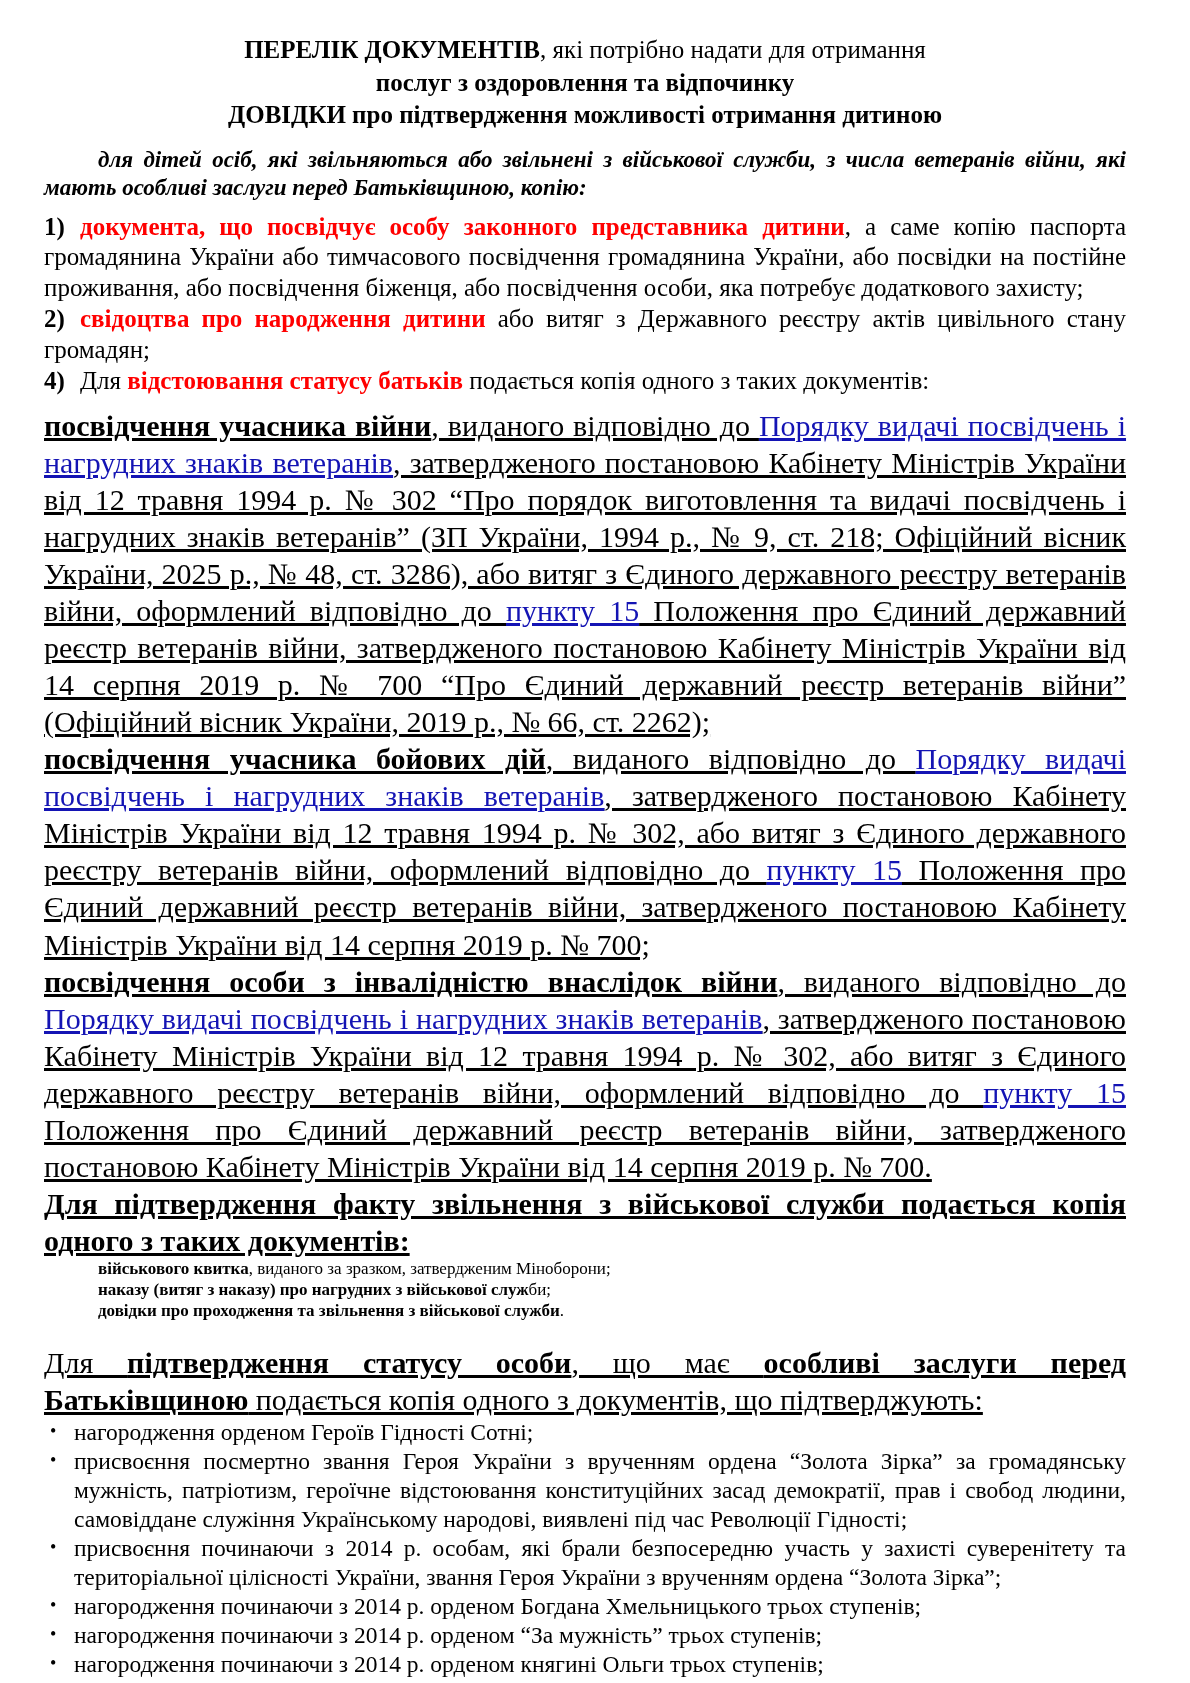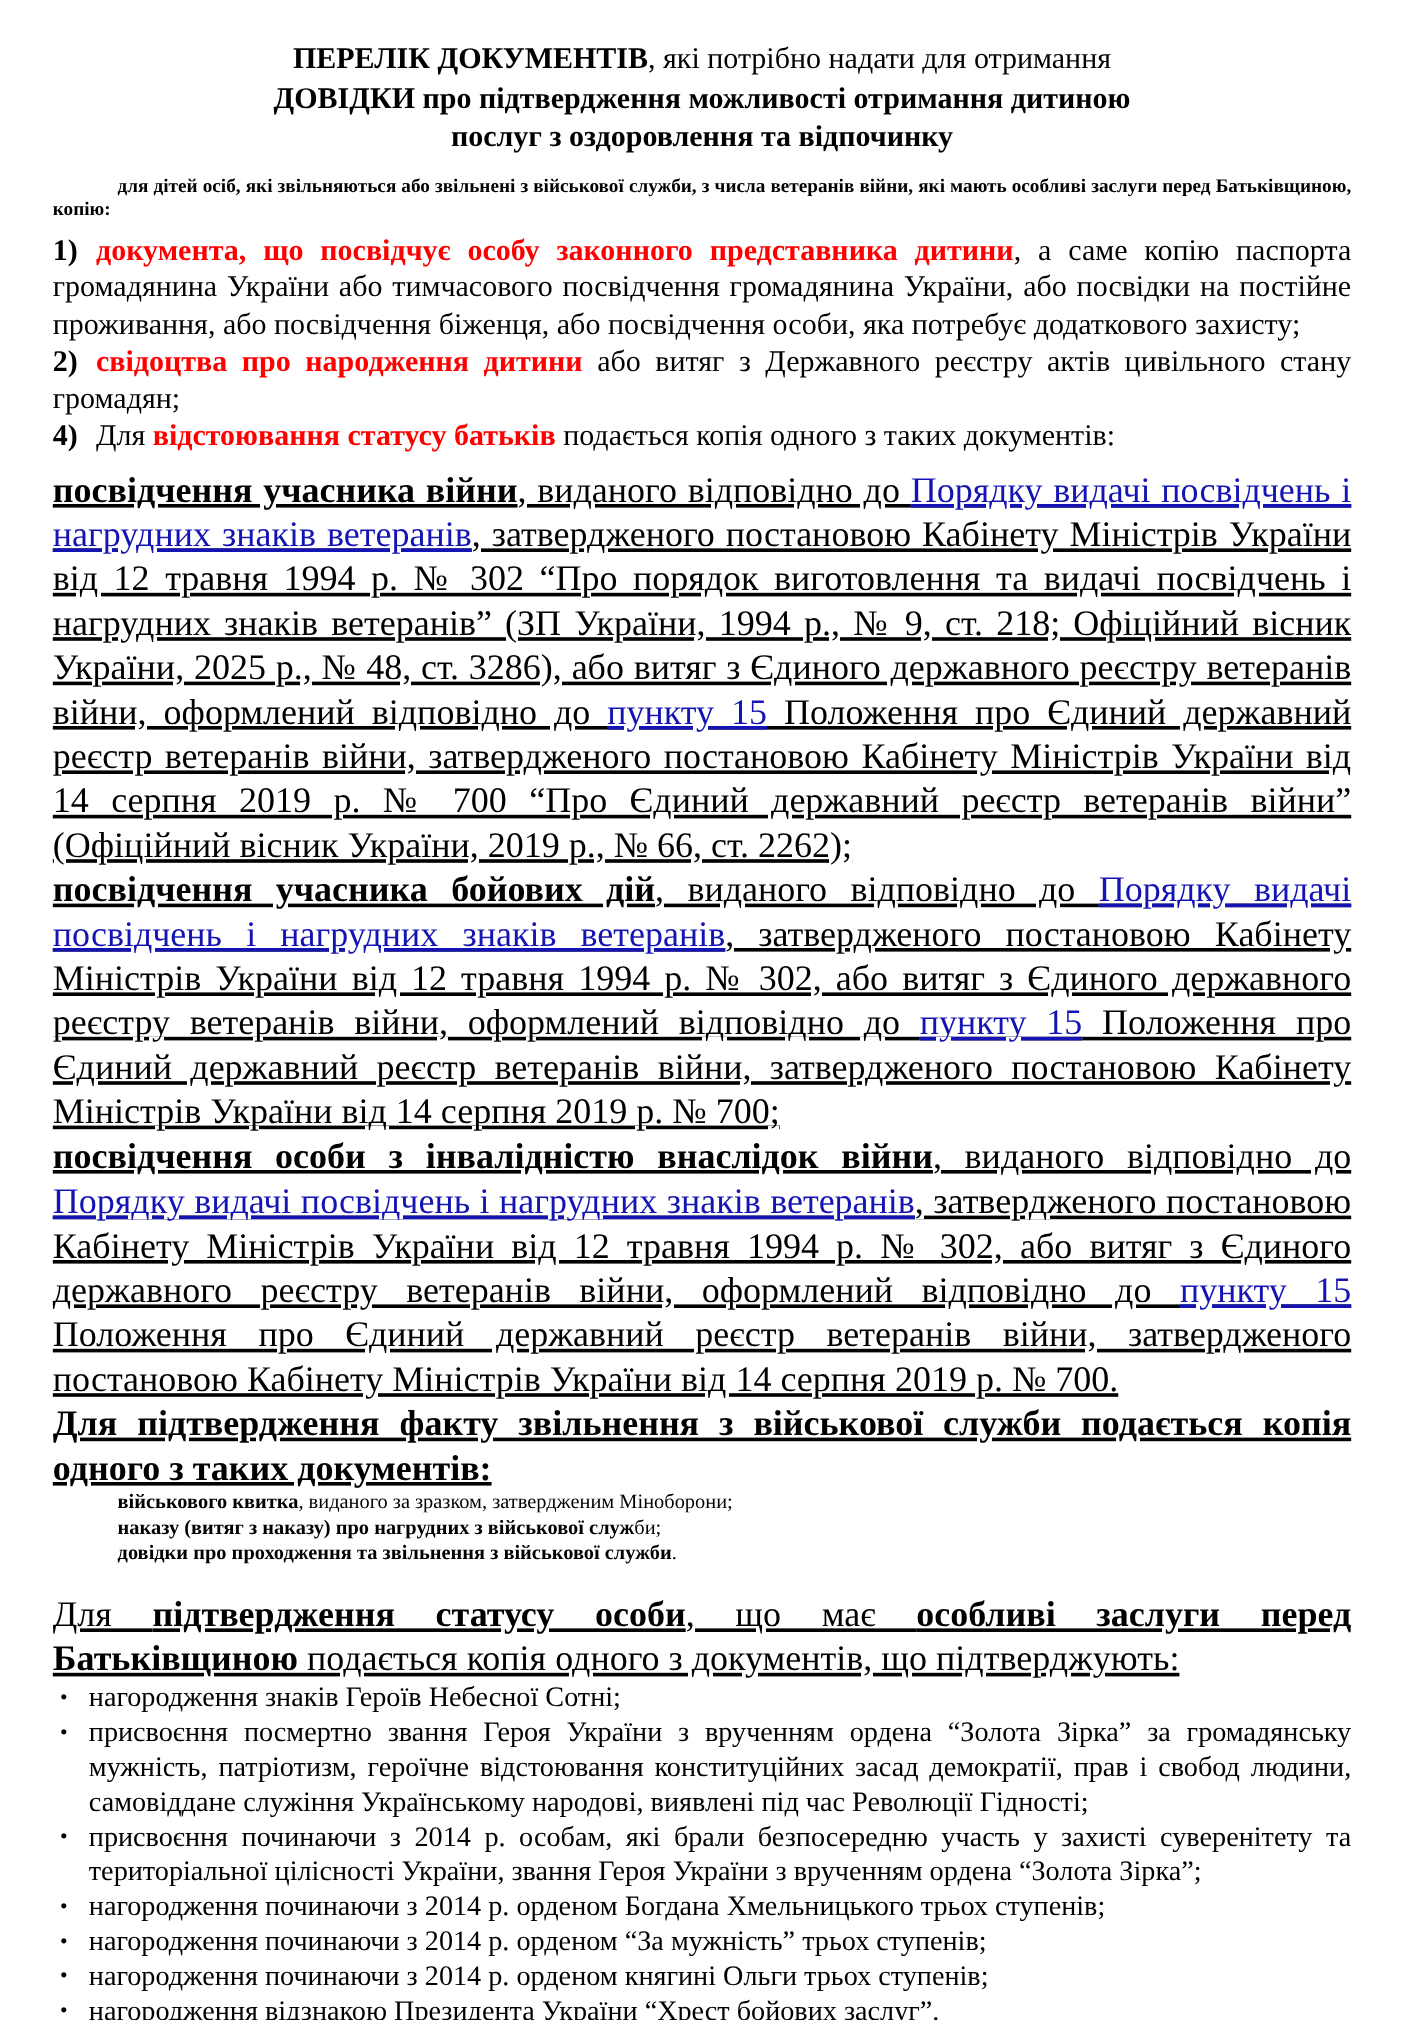--- a/index.html
+++ b/index.html
@@ -29,22 +29,23 @@
   }
   .title-line {
     display: block;
     text-align: center;
   }
   .b { font-weight: bold; }
   .red { color: #FF0000; }
 
   .intro {
     font-family: "Liberation Serif", "DejaVu Serif", serif;
+    font-style: italic;
     font-weight: bold;
-    font-size: 16px;
+    font-size: 23px;
     line-height: 1.22;
     text-align: justify;
     text-indent: 54px;
     margin: 14px 0 10px 0;
   }
 
   p.body-text {
     font-size: 30px;
     line-height: 1.235;
     text-align: justify;
@@ -117,22 +118,22 @@
     margin: 0;
   }
 </style>
 </head>
 <body>
 
 <div class="page">
 
   <div class="title-block">
     <span class="title-line"><span class="b">ПЕРЕЛІК ДОКУМЕНТІВ</span><span>, які потрібно надати для отримання</span></span>
+    <span class="title-line b">послуг з оздоровлення та відпочинку</span>
     <span class="title-line b"><span>ДОВІДКИ</span><span> про підтвердження можливості отримання дитиною</span></span>
-    <span class="title-line b">послуг з оздоровлення та відпочинку</span>
   </div>
 
   <p class="intro">для дітей осіб, які звільняються або звільнені з військової служби, з числа ветеранів війни, які мають особливі заслуги перед Батьківщиною, копію:</p>
 
   <p class="numbered"><span class="num b">1)</span><span class="b red">документа, що посвідчує особу законного представника дитини</span><span>, а саме копію паспорта громадянина України або тимчасового посвідчення громадянина України, або посвідки на постійне проживання, або посвідчення біженця, або посвідчення особи, яка потребує додаткового захисту;</span></p>
 
   <p class="numbered"><span class="num b">2)</span><span class="b red">свідоцтва про народження дитини</span><span> або витяг з Державного реєстру актів цивільного стану громадян;</span></p>
 
 
   <p class="numbered"><span class="num b">4)</span><span>Для </span><span class="b red">відстоювання статусу батьків</span><span> подається копія одного з таких документів:</span></p>
@@ -150,21 +151,21 @@
   <p class="sub-item"><span class="b">військового квитка</span><span>, виданого за зразком, затвердженим Міноборони;</span></p>
 
   <p class="sub-item"><span class="b">наказу (витяг з наказу) про нагрудних з військової служ</span><span>би;</span></p>
 
   <p class="sub-item"><span class="b">довідки про проходження та звільнення з військової служби</span><span>.</span></p>
 
   <div class="spacer-md"></div>
 
   <p class="body-text indented"><span>Для </span><span class="b">підтвердження статусу особи</span><span>, що має </span><span class="b">особливі заслуги перед Батьківщиною</span><span> подається копія одного з документів, що підтверджують:</span></p>
 
-  <p class="bullet-row"><span class="bullet">•</span><span>нагородження знаків Героїв Небесної Сотні;</span></p>
+  <p class="bullet-row"><span class="bullet">•</span><span>нагородження орденом Героїв Гідності Сотні;</span></p>
 
   <p class="bullet-row"><span class="bullet">•</span><span>присвоєння посмертно звання Героя України з врученням ордена “Золота Зірка” за громадянську мужність, патріотизм, героїчне відстоювання конституційних засад демократії, прав і свобод людини, самовіддане служіння Українському народові, виявлені під час Революції Гідності;</span></p>
 
   <p class="bullet-row"><span class="bullet">•</span><span>присвоєння починаючи з 2014 р. особам, які брали безпосередню участь у захисті суверенітету та територіальної цілісності України, звання Героя України з врученням ордена “Золота Зірка”;</span></p>
 
   <p class="bullet-row"><span class="bullet">•</span><span>нагородження починаючи з 2014 р. орденом Богдана Хмельницького трьох ступенів;</span></p>
 
   <p class="bullet-row"><span class="bullet">•</span><span>нагородження починаючи з 2014 р. орденом “За мужність” трьох ступенів;</span></p>
 
   <p class="bullet-row"><span class="bullet">•</span><span>нагородження починаючи з 2014 р. орденом княгині Ольги трьох ступенів;</span></p>

